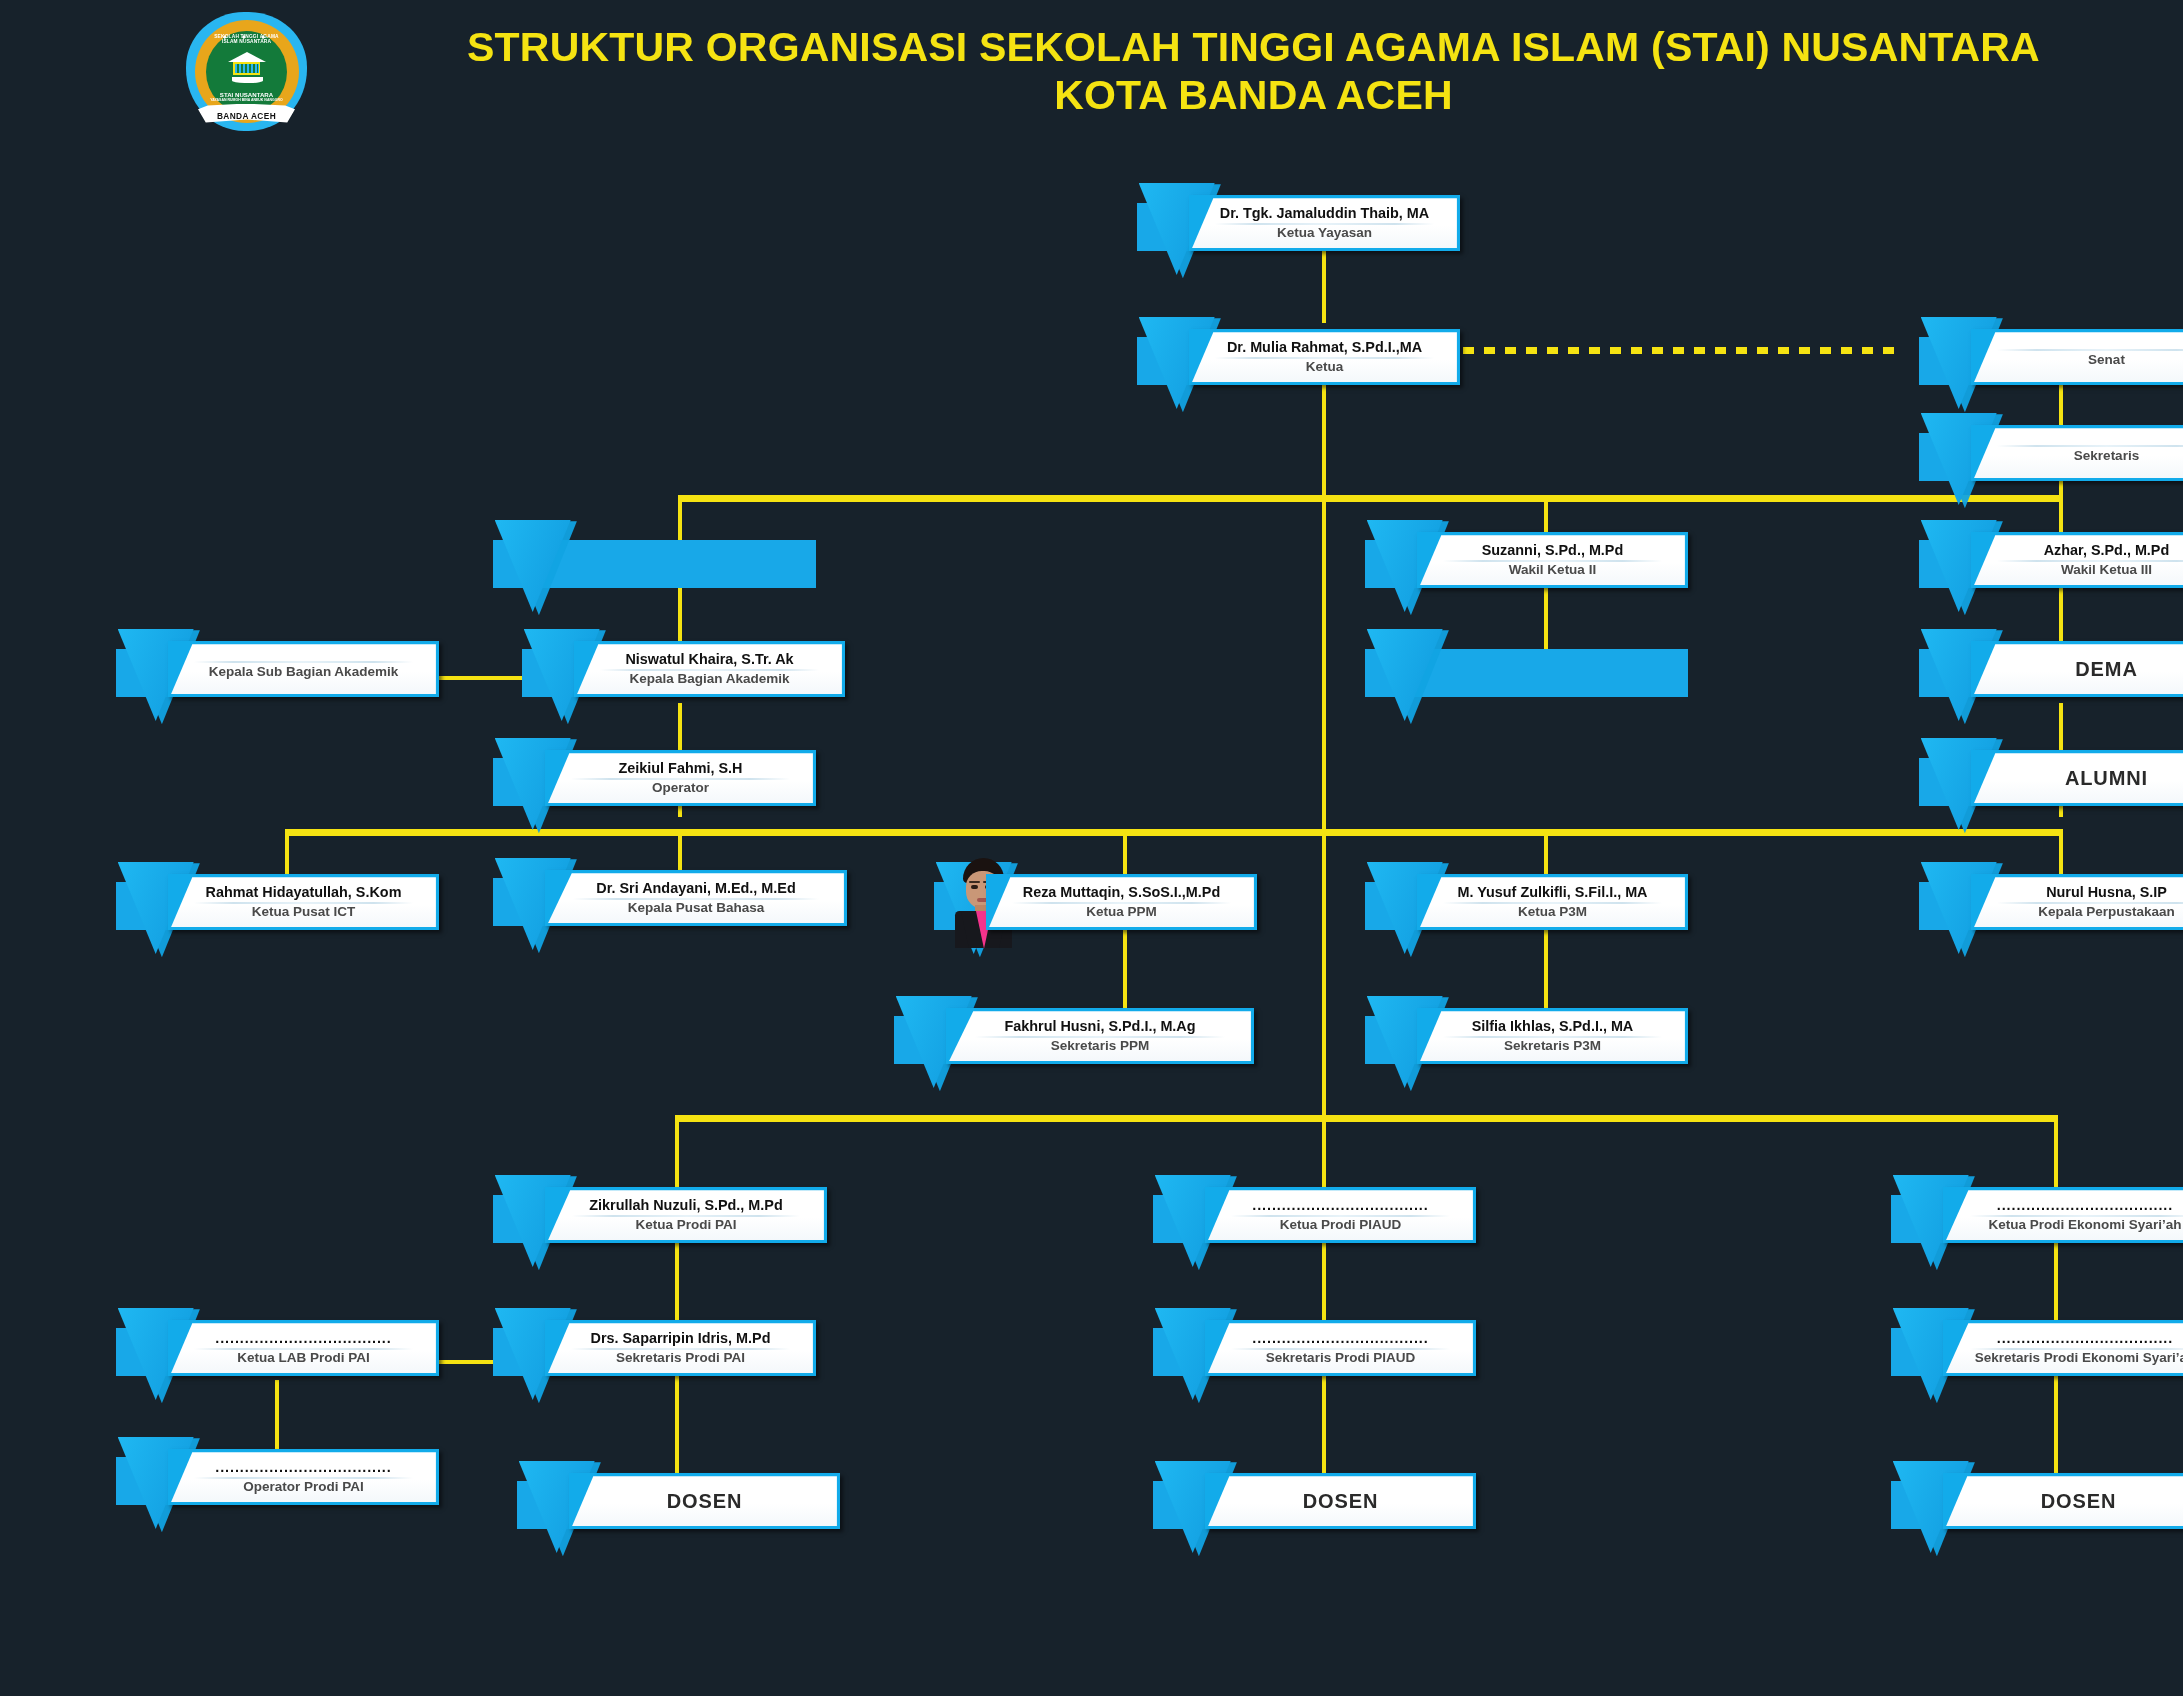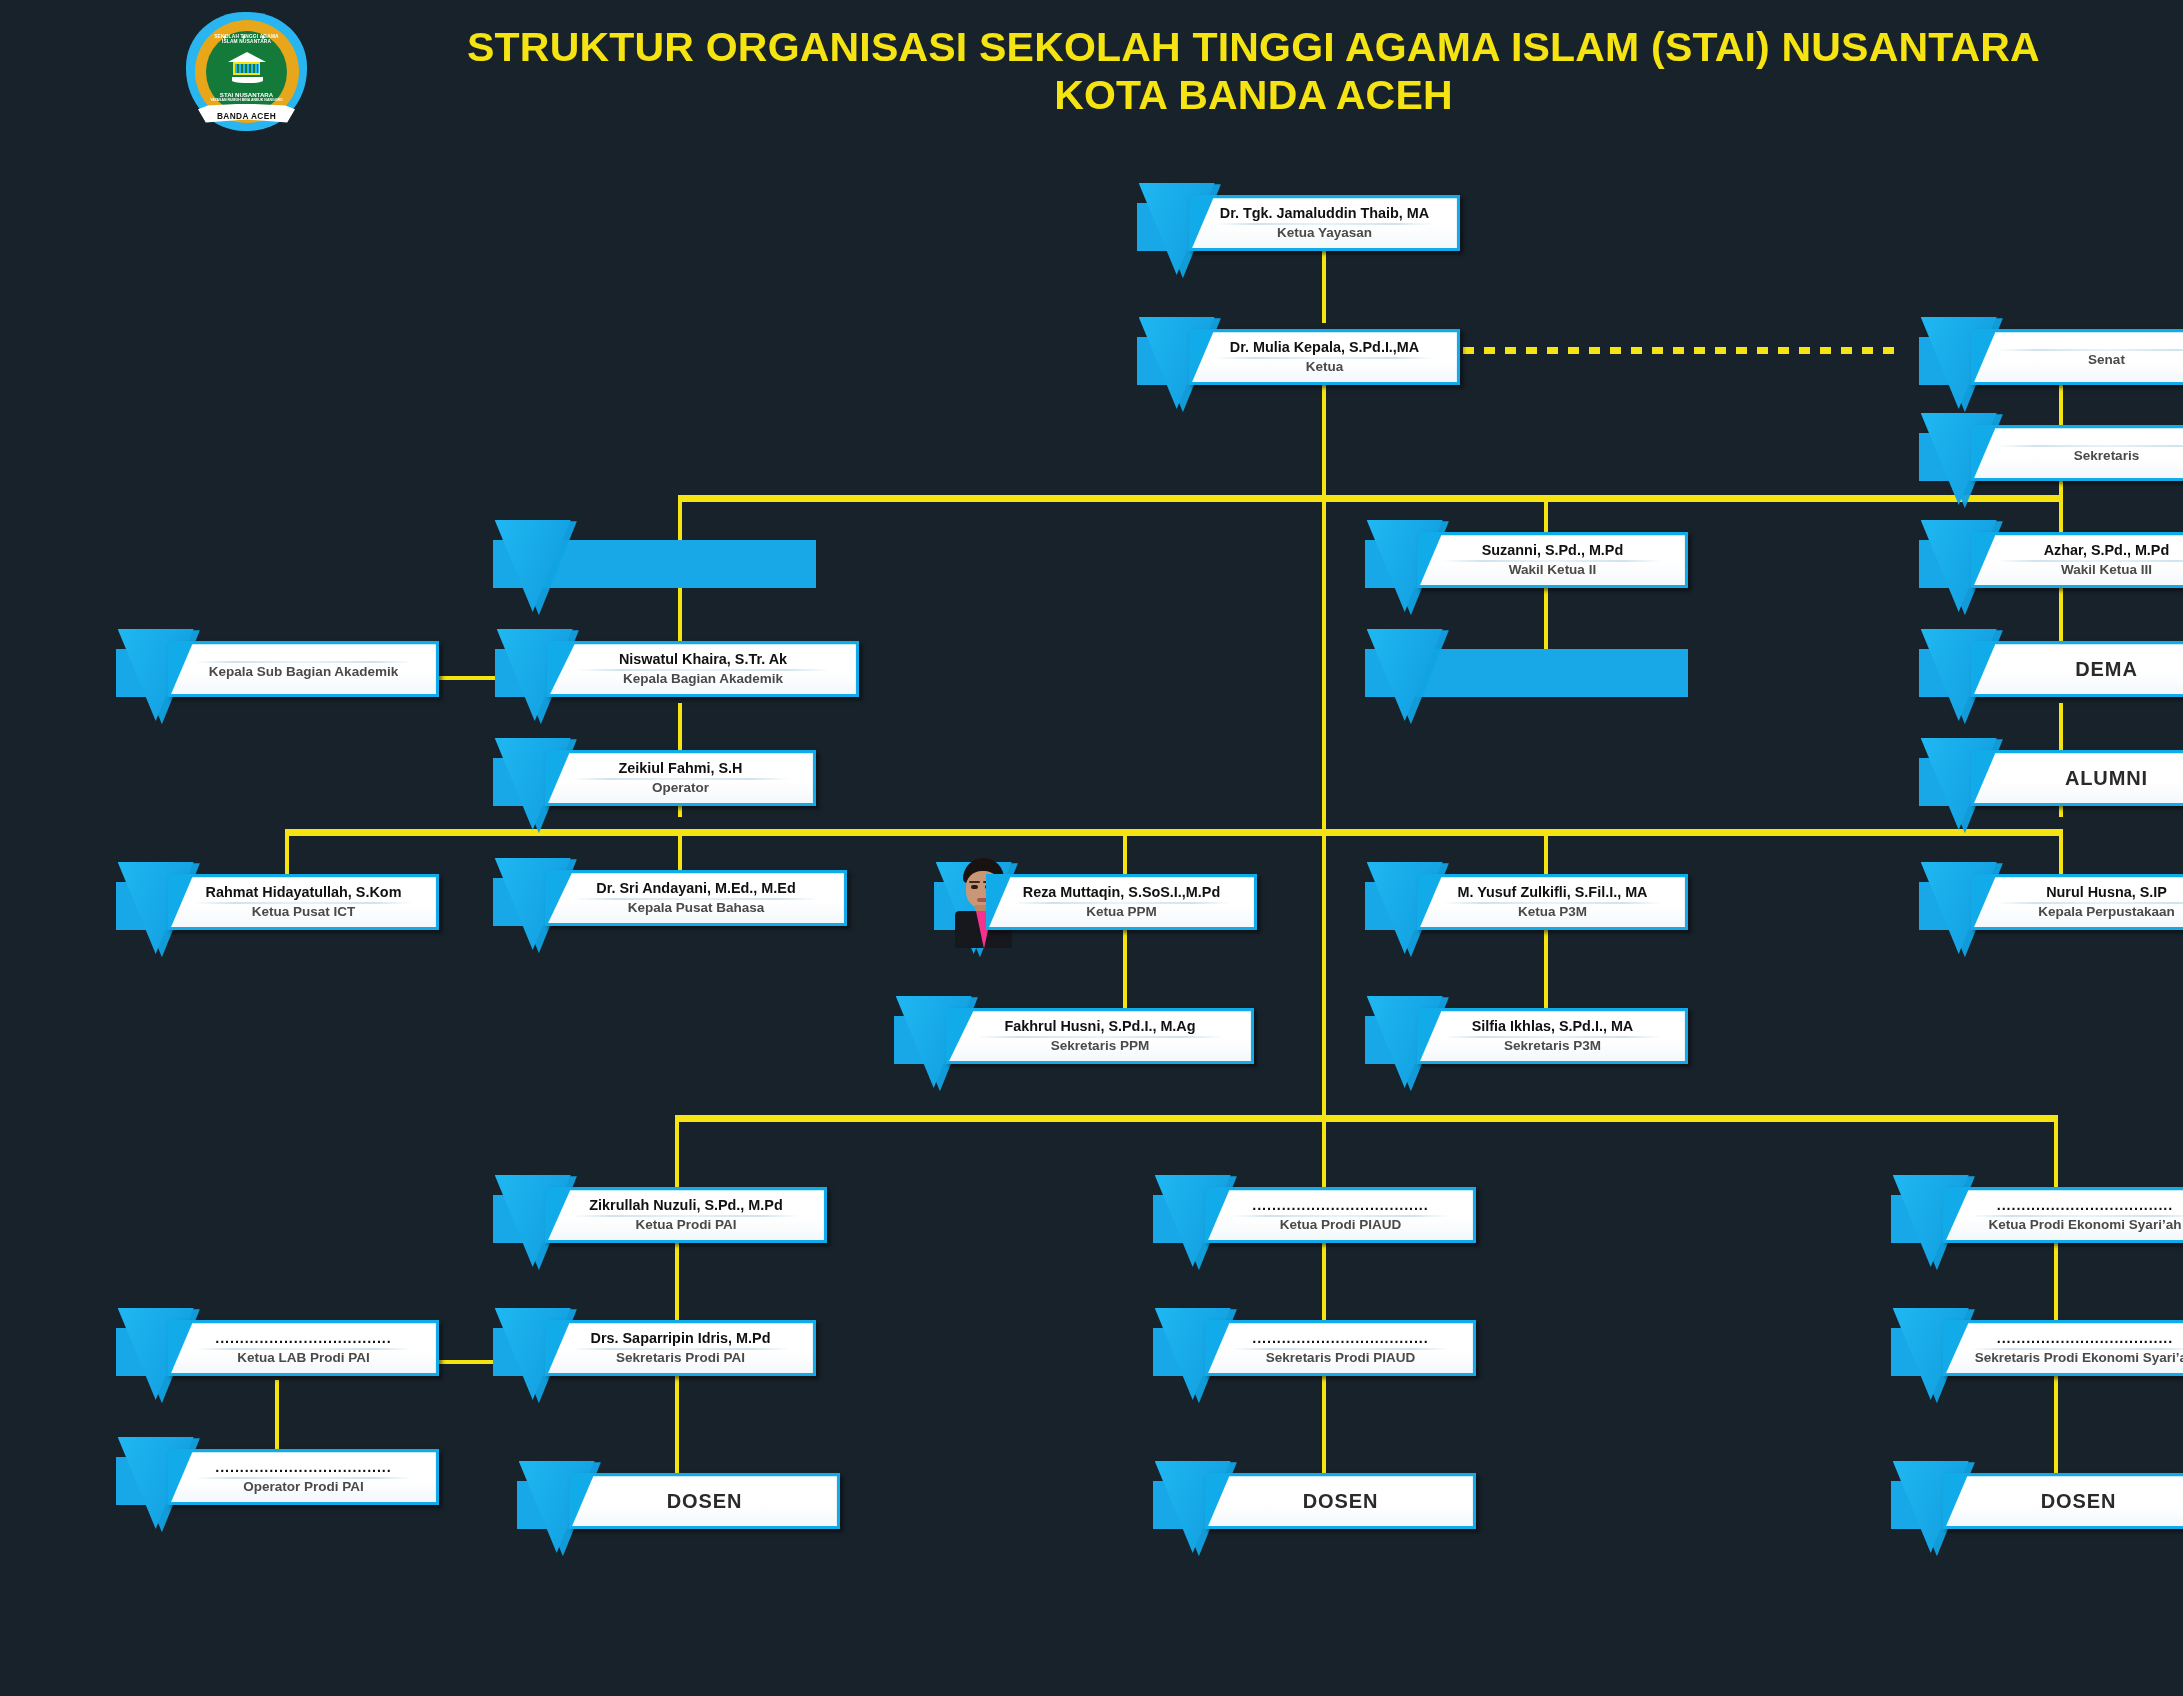--- a/index.html
+++ b/index.html
@@ -228,21 +228,21 @@
       </div>
     </div>
   </div>
 
   <div class="node" style="left:1137px;top:317px;width:323px;height:92px;">
     <div class="ribbon"></div>
     <div class="tri2"></div>
     <div class="tri"></div>
     <div class="card">
       <div class="inner">
-        <div class="nm">Dr. Mulia Kepala, S.Pd.I.,MA</div>
+        <div class="nm">Dr. Mulia Rahmat, S.Pd.I.,MA</div>
         <div class="rule"></div>
         <div class="ttl">Ketua</div>
       </div>
     </div>
   </div>
 
   <div class="node" style="left:1919px;top:317px;width:323px;height:92px;">
     <div class="ribbon"></div>
     <div class="tri2"></div>
     <div class="tri"></div>
@@ -293,21 +293,21 @@
     <div class="tri"></div>
     <div class="card">
       <div class="inner">
         <div class="nm">Azhar, S.Pd., M.Pd</div>
         <div class="rule"></div>
         <div class="ttl">Wakil Ketua III</div>
       </div>
     </div>
   </div>
 
-  <div class="node" style="left:495px;top:629px;width:364px;height:92px;">
+  <div class="node" style="left:522px;top:629px;width:323px;height:92px;">
     <div class="ribbon"></div>
     <div class="tri2"></div>
     <div class="tri"></div>
     <div class="card">
       <div class="inner">
         <div class="nm">Niswatul Khaira, S.Tr. Ak</div>
         <div class="rule"></div>
         <div class="ttl">Kepala Bagian Akademik</div>
       </div>
     </div>

